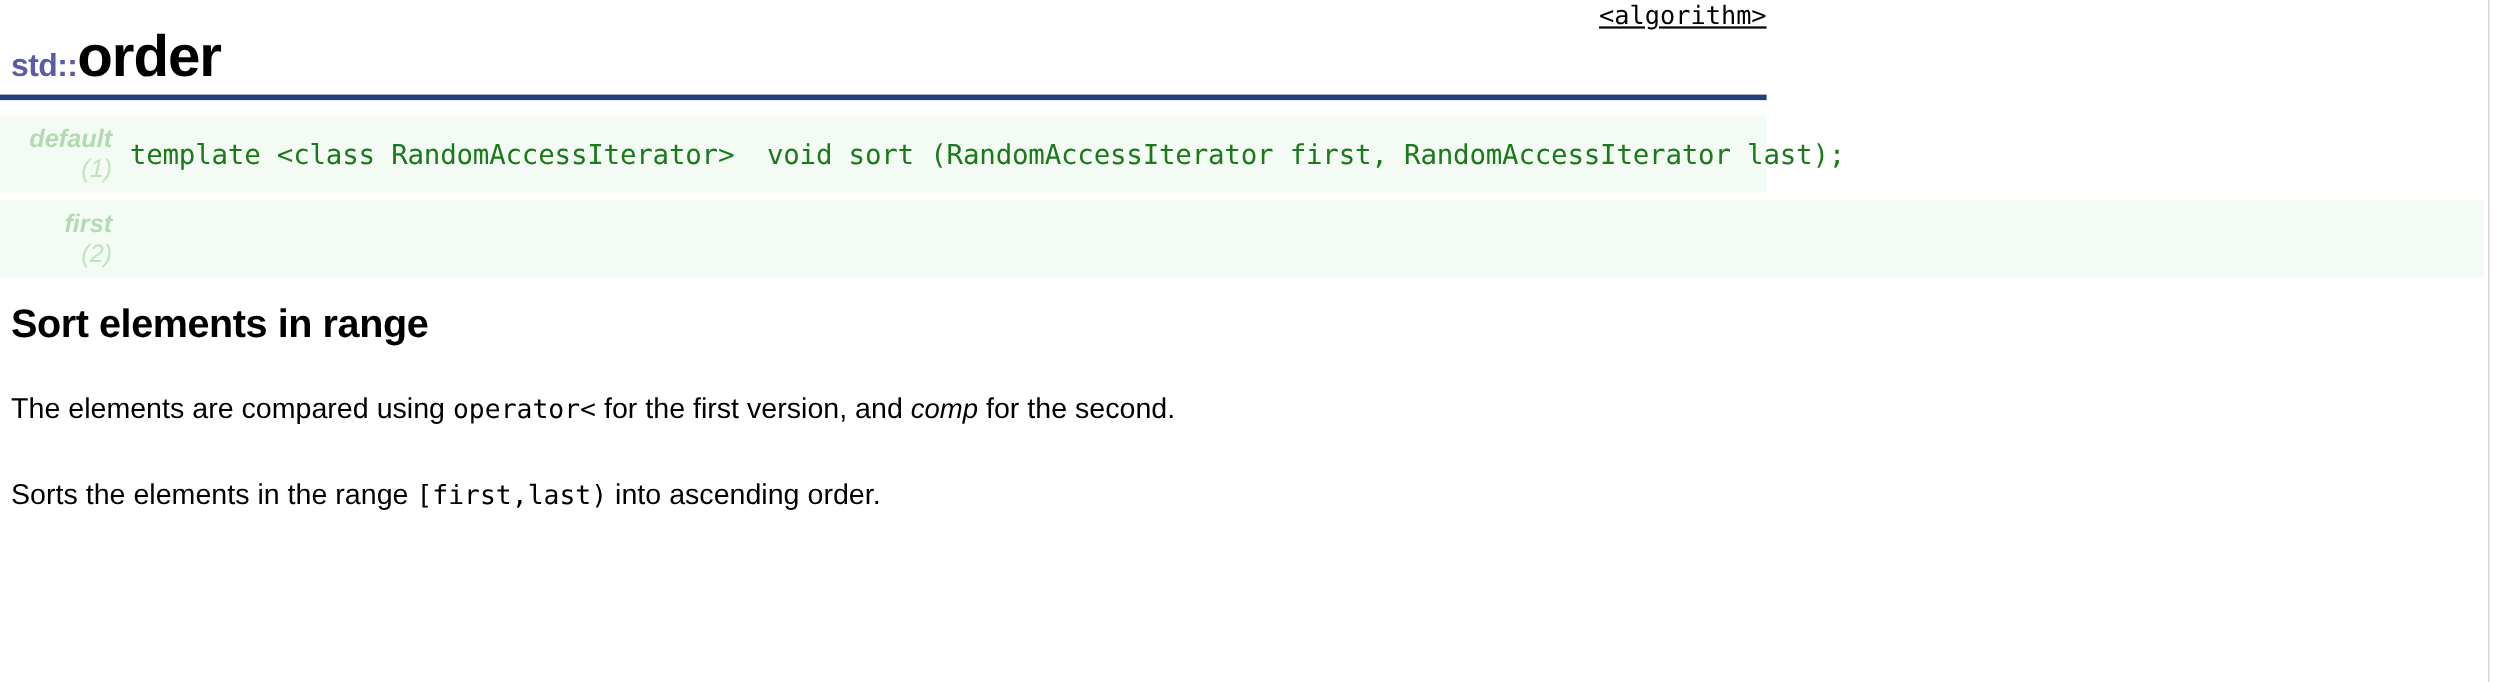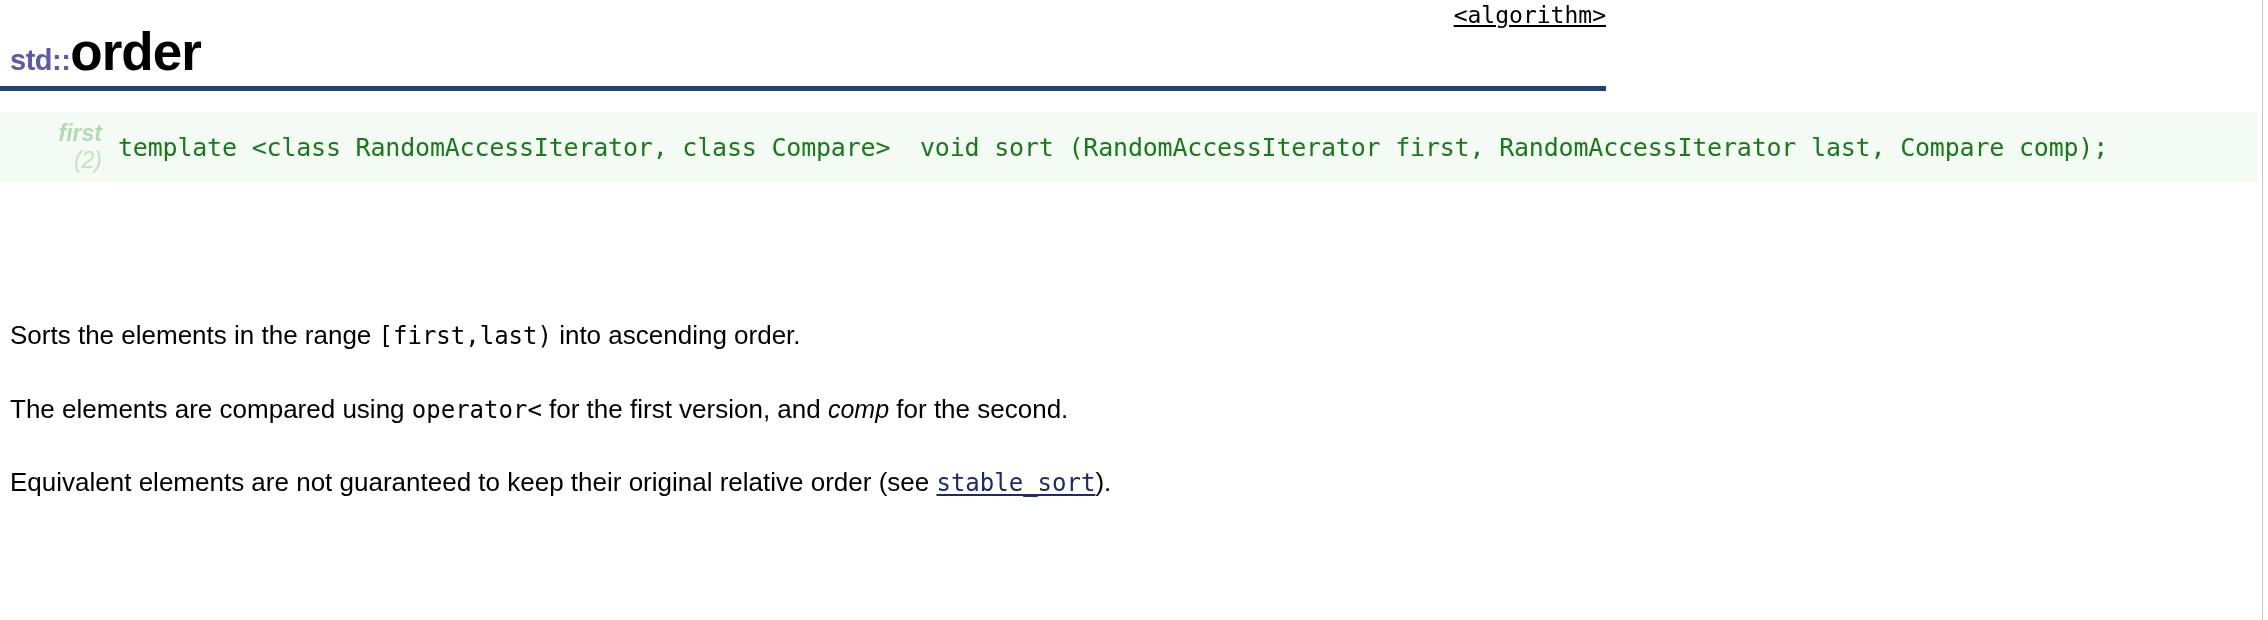--- a/index.html
+++ b/index.html
@@ -203,37 +203,43 @@
       <div class="title">
         <span class="ns">std::</span><span class="fn">order</span>
       </div>
       <div class="header-include">&lt;algorithm&gt;</div>
     </div>
     <div class="header-rule"></div>
   </div>
 
   <div class="proto-table">
 
+    <div class="proto-row row-1">
+      <div class="proto-label">
+        <span class="kind">default</span>
+        <span class="num">(1)</span>
+      </div>
+      <div class="proto-code">template &lt;class RandomAccessIterator&gt;  void sort (RandomAccessIterator first, RandomAccessIterator last);</div>
+    </div>
 
     <div class="proto-row row-2">
       <div class="proto-label">
         <span class="kind">first</span>
         <span class="num">(2)</span>
       </div>
-      <div class="proto-code">template &lt;class RandomAccessIterator, class Compare&gt;  void sort (RandomAccessIterator first, RandomAccessIterator last, Compare comp);</div>
     </div>
 
   </div>
 
   <div class="content">
 
+    <h3 class="section-title">Sort elements in range</h3>
+
+    <p class="para p2"><span>The elements are compared using </span><code class="mono">operator&lt;</code><span> for the first version, and </span><em class="ital">comp</em><span> for the second.</span></p>
 
     <p class="para p1"><span>Sorts the elements in the range </span><code class="mono">[first,last)</code><span> into ascending order.</span></p>
 
-    <p class="para p2"><span>The elements are compared using </span><code class="mono">operator&lt;</code><span> for the first version, and </span><em class="ital">comp</em><span> for the second.</span></p>
-
-    <p class="para p3"><span>Equivalent elements are not guaranteed to keep their original relative order (see </span><a class="xref" href="#">stable_sort</a><span>).</span></p>
 
   </div>
 
   <div class="right-rail"></div>
 
 </div>
 
 </body></html>

